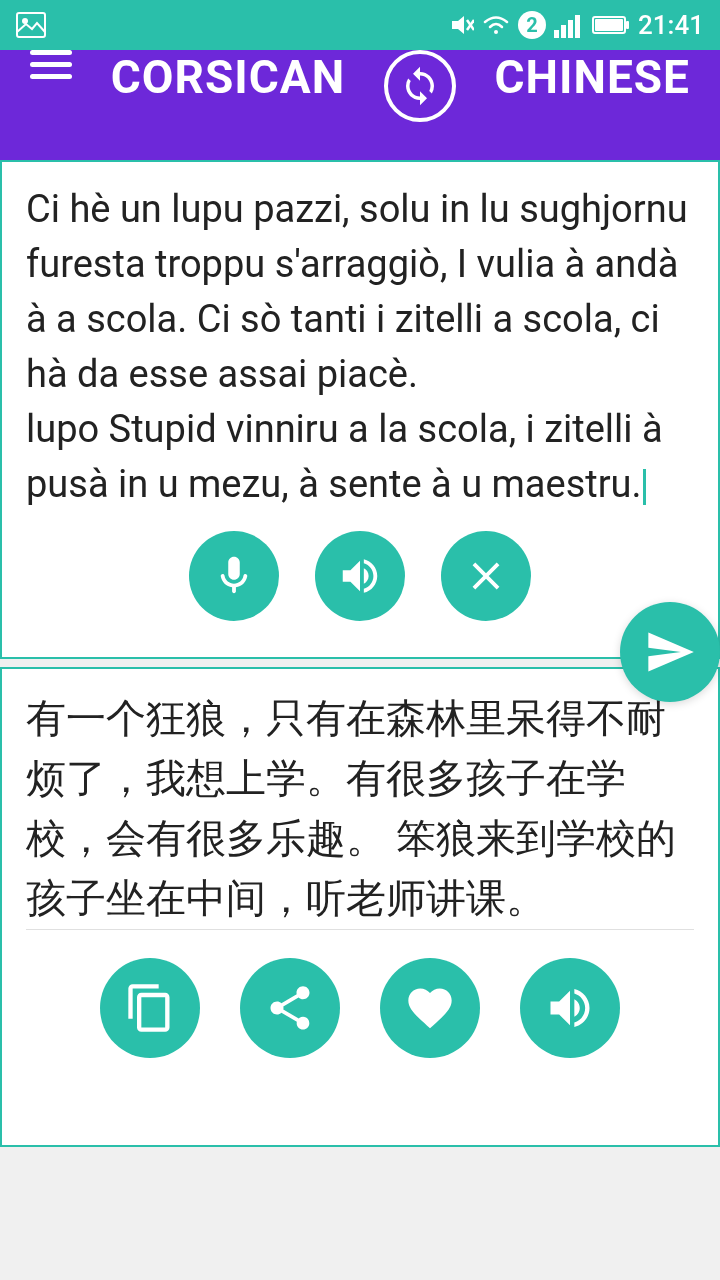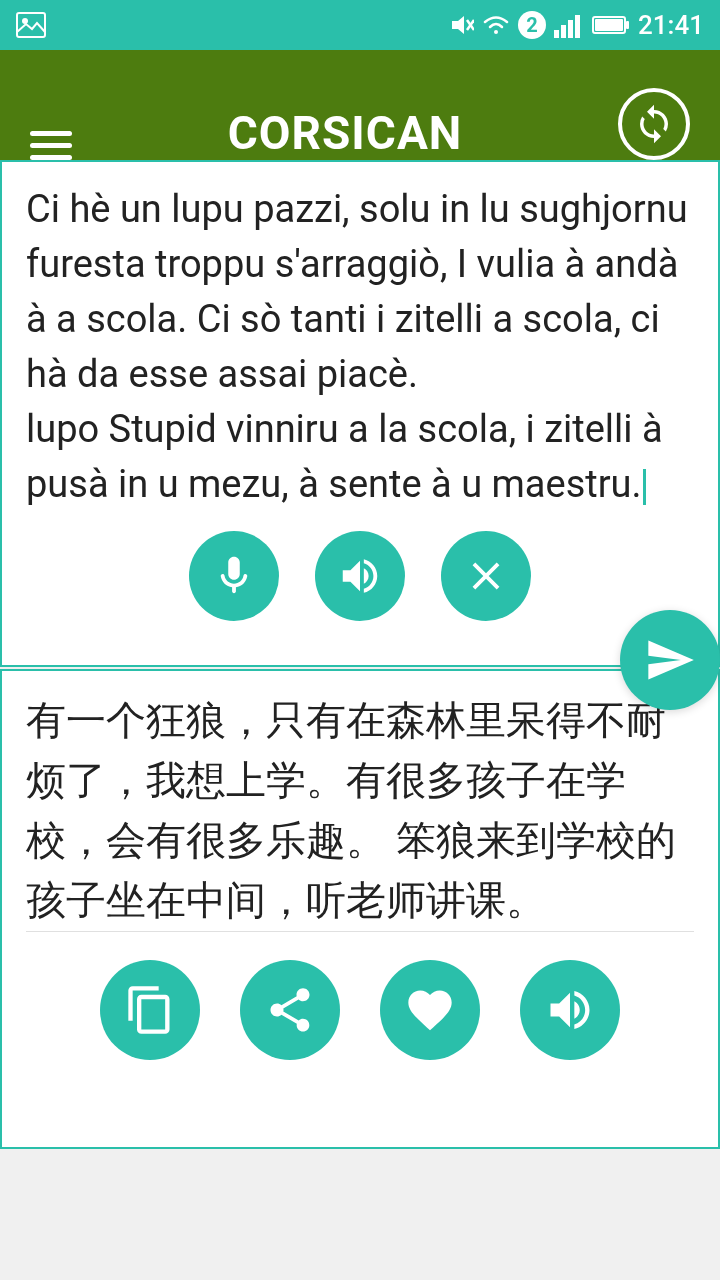--- a/index.html
+++ b/index.html
@@ -37,23 +37,23 @@
     .status-text {
       color: white;
       font-size: 26px;
       font-weight: 500;
     }
 
     
     .toolbar {
       width: 720px;
       height: 110px;
-      background: #4d7c0f;
-      display: flex;
-      align-items: flex-end;
+      background: #6d28d9;
+      display: flex;
+      align-items: flex-start;
       justify-content: space-between;
       padding: 0 30px;
     }
     .toolbar-menu {
       display: flex;
       flex-direction: column;
       gap: 7px;
       cursor: pointer;
     }
     .toolbar-menu span {
@@ -89,21 +89,21 @@
     
     .panel {
       width: 720px;
       background: white;
       border: 2px solid #2abfaa;
       position: relative;
     }
 
     .panel-top {
       min-height: 480px;
-      padding: 20px 24px 22px 24px;
+      padding: 20px 24px 14px 24px;
     }
 
     .panel-text {
       font-size: 38px;
       line-height: 1.45;
       color: #222;
       min-height: 320px;
       outline: none;
       border: none;
       width: 100%;
@@ -156,21 +156,21 @@
     }
     .send-btn svg {
       width: 52px;
       height: 52px;
       fill: white;
     }
 
     .panel-bottom {
       min-height: 480px;
       padding: 20px 24px 10px 24px;
-      margin-top: 2px;
+      margin-top: 8px;
     }
 
     .panel-bottom-text {
       font-size: 40px;
       line-height: 1.5;
       color: #222;
     }
 
     
     .bottom-actions {
@@ -260,20 +260,21 @@
     <span></span>
     <span></span>
     <span></span>
   </div>
   <span class="toolbar-lang">CORSICAN</span>
   <div class="toolbar-swap">
     <svg viewBox="0 0 24 24">
       <path d="M12 4V1L8 5l4 4V6c3.31 0 6 2.69 6 6 0 1.01-.25 1.97-.7 2.8l1.46 1.46A7.93 7.93 0 0020 12c0-4.42-3.58-8-8-8zm0 14c-3.31 0-6-2.69-6-6 0-1.01.25-1.97.7-2.8L5.24 7.74A7.93 7.93 0 004 12c0 4.42 3.58 8 8 8v3l4-4-4-4v3z"></path>
     </svg>
   </div>
+  <span class="toolbar-lang">CHINESE</span>
 </div>
 
 <div class="panel panel-top">
   <div class="panel-text" contenteditable="true" style="">Ci hè un lupu pazzi, solu in lu sughjornu furesta troppu s'arraggiò, I vulia à andà à a scola. Ci sò tanti i zitelli a scola, ci hà da esse assai piacè.<br>lupo Stupid vinniru a la scola, i zitelli à pusà in u mezu, à sente à u maestru.<span class="cursor-blink"></span></div>
   <div class="panel-controls">
     <button class="ctrl-btn" title="Microphone">
       <svg viewBox="0 0 24 24">
         <path d="M12 14c1.66 0 3-1.34 3-3V5c0-1.66-1.34-3-3-3S9 3.34 9 5v6c0 1.66 1.34 3 3 3zm5.91-3c-.49 0-.9.36-.98.85C16.52 14.2 14.47 16 12 16s-4.52-1.8-4.93-4.15c-.08-.49-.49-.85-.98-.85-.61 0-1.09.54-1 1.14.49 3 2.89 5.35 5.91 5.78V20c0 .55.45 1 1 1s1-.45 1-1v-2.08c3.02-.43 5.42-2.78 5.91-5.78.1-.6-.39-1.14-1-1.14z"></path>
       </svg>
     </button>

